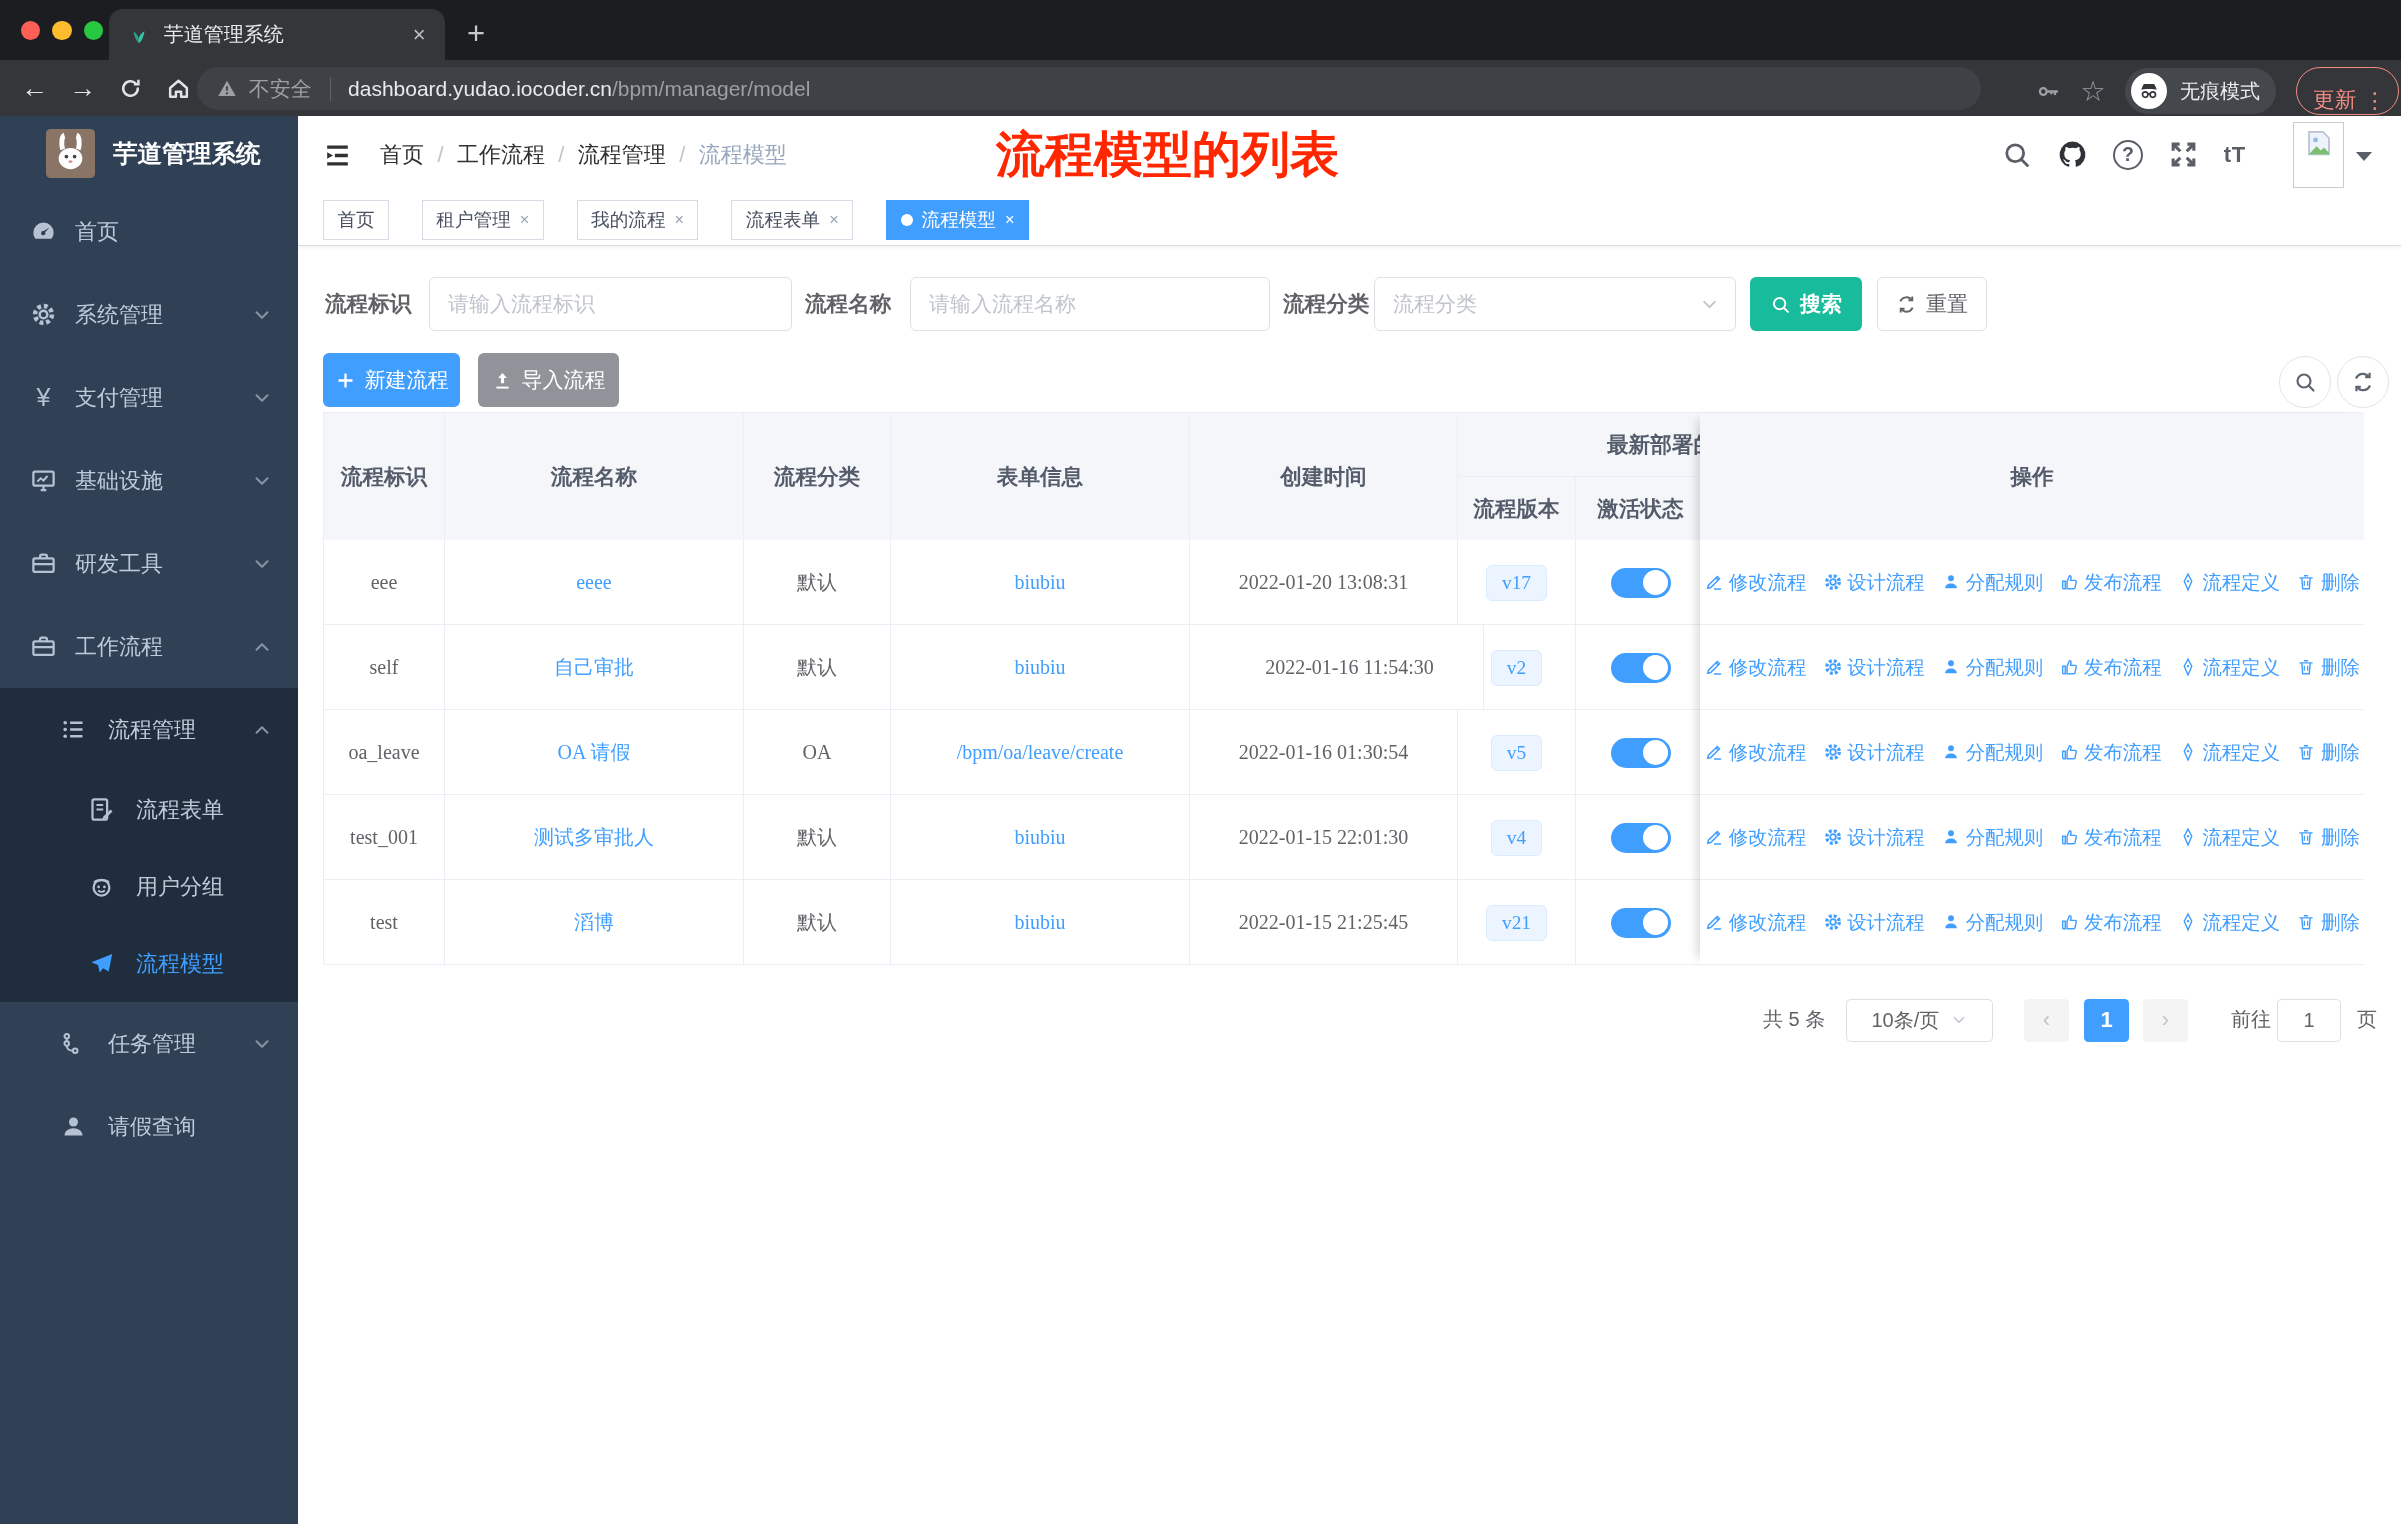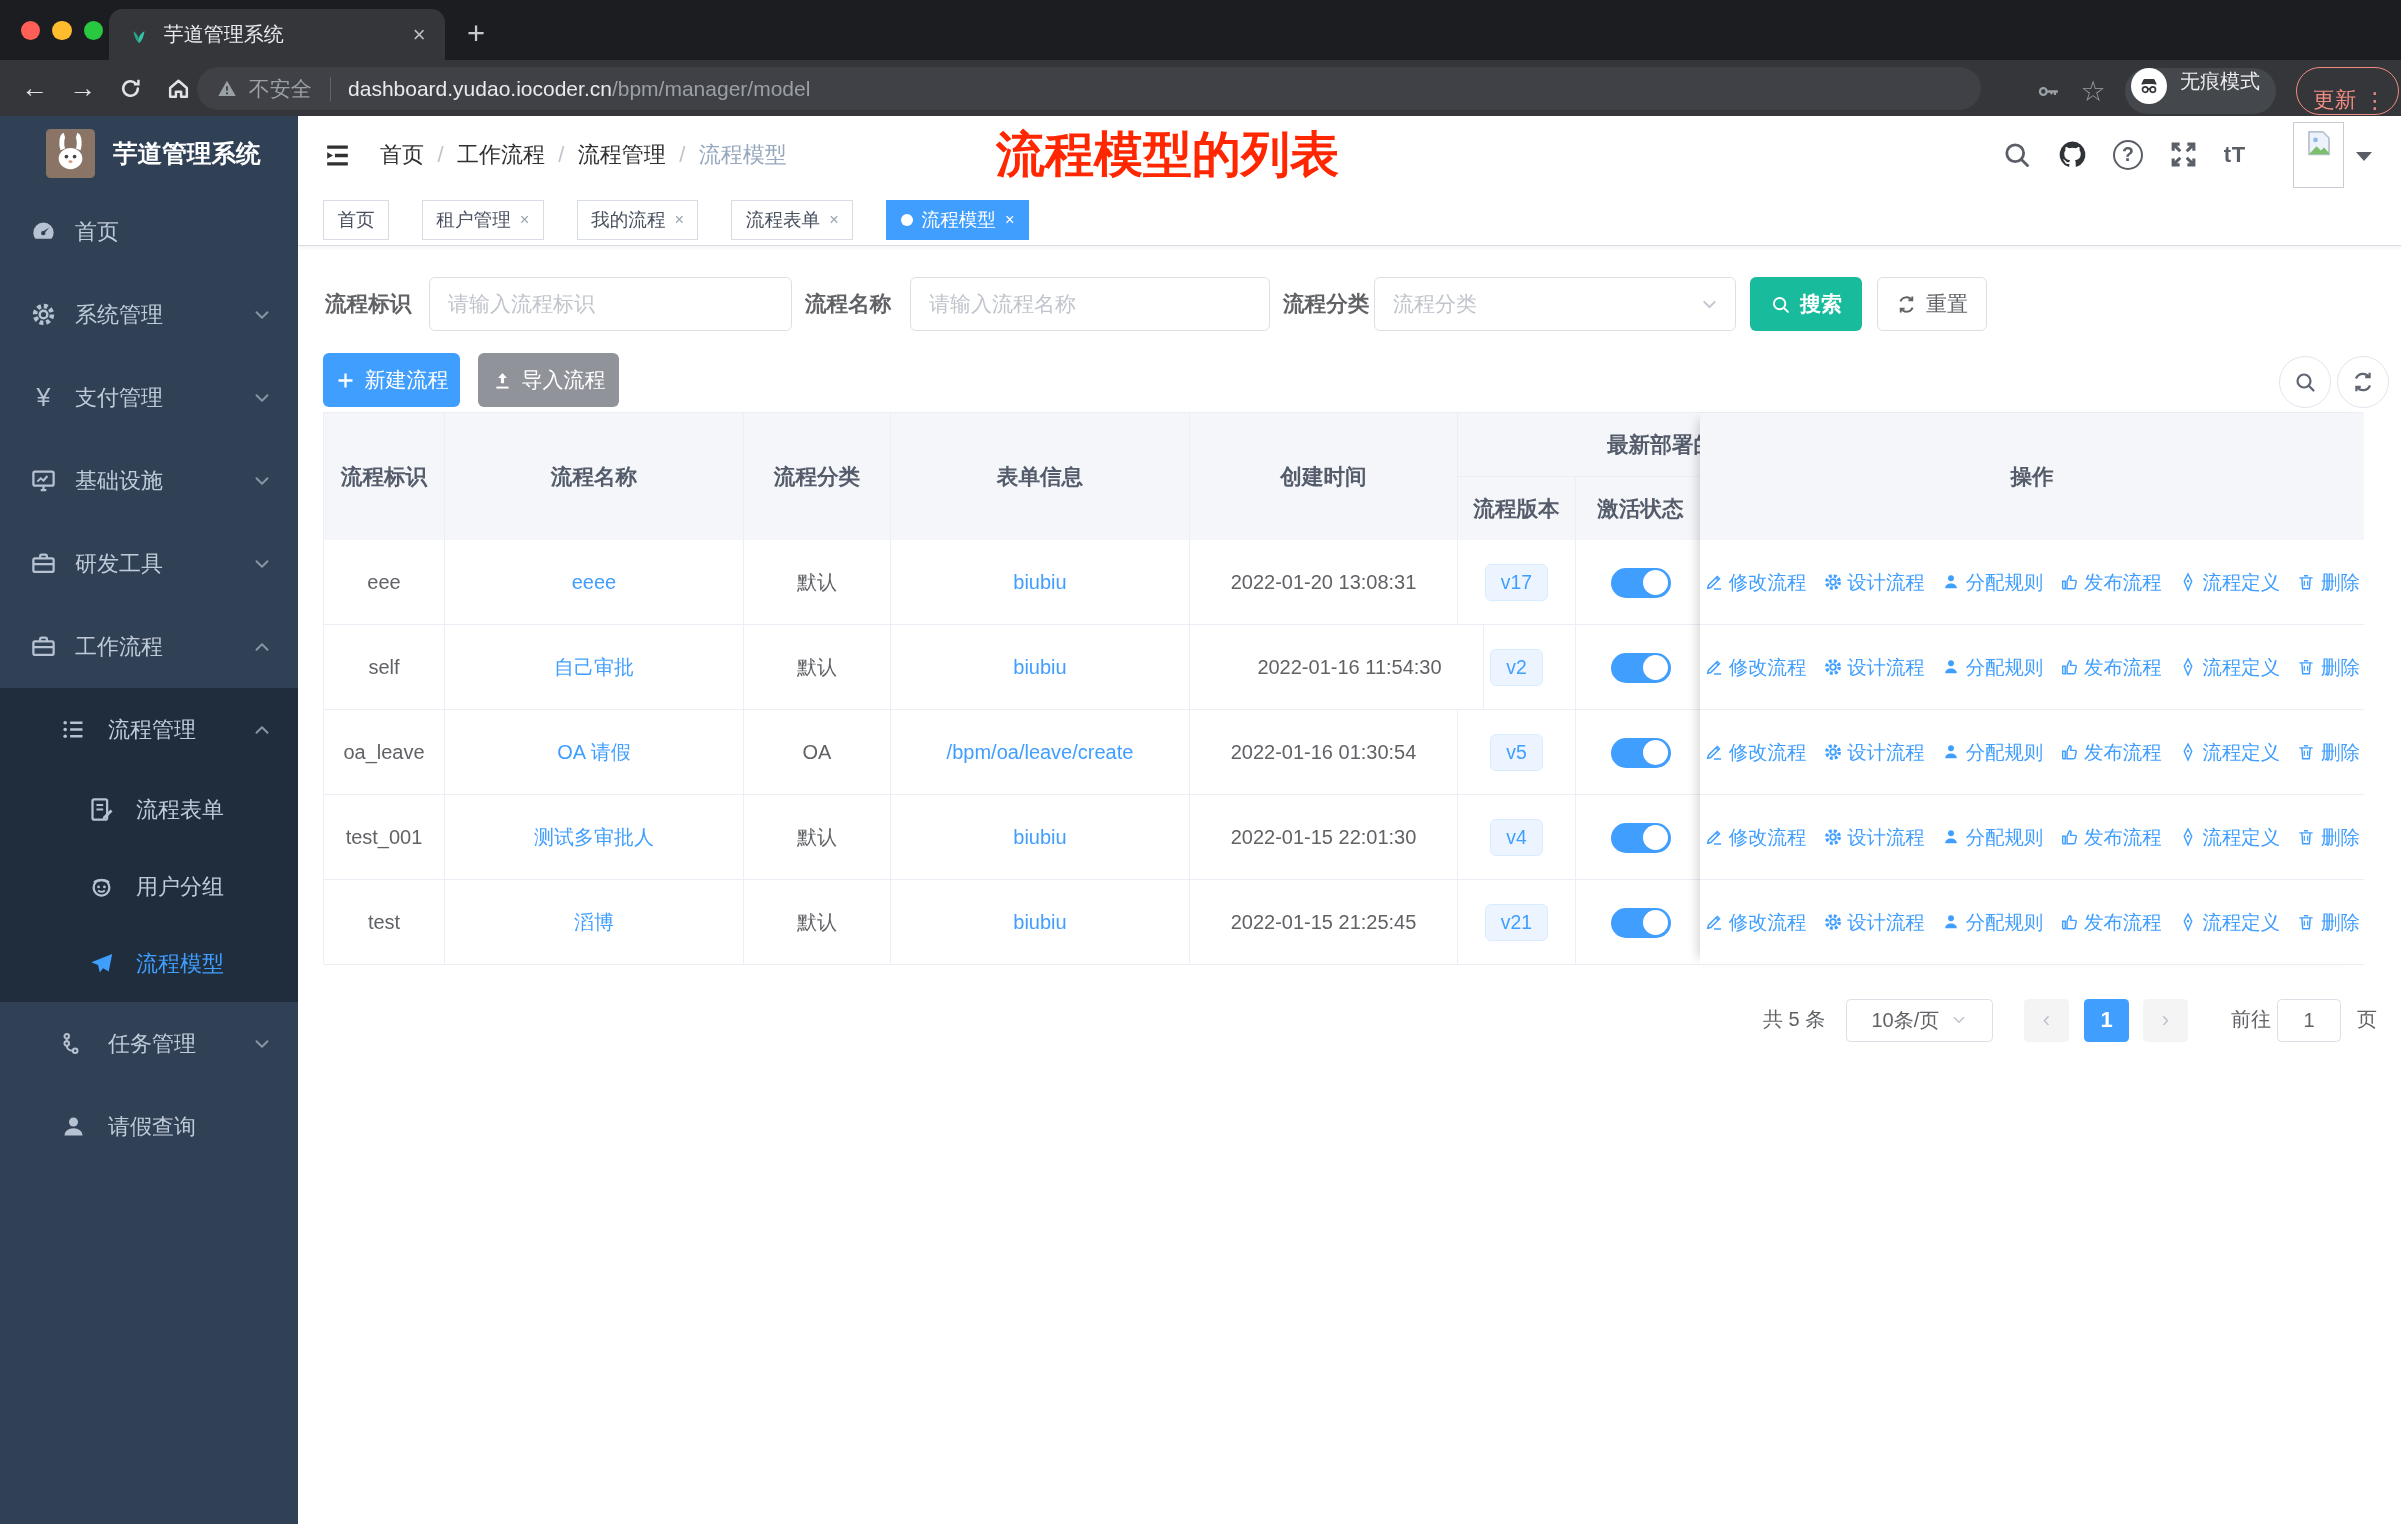--- a/index.html
+++ b/index.html
@@ -22,21 +22,21 @@
   .toolbar { position:absolute; left:0; top:60px; width:2401px; height:57px; background:#35363a;
              display:flex; align-items:center; color:#dfe2e6; }
   .navbtn { width:48px; text-align:center; font-size:27px; color:#dfe2e6; }
   .navbtn svg { margin:0 auto; }
   .omnibox { position:absolute; left:197px; top:67px; width:1784px; height:43px; background:#3f4146;
              border-radius:21.6px; display:flex; align-items:center; padding:0 19.4px; gap:10.4px;
              font-size:21px; color:#9aa0a6;text-align:center; }
   .omnibox .sep { width:0.7px; height:24px; background:#5f6368; margin:0 7.4px; }
   .omnibox .host { color:#e8eaed; }
   .chrome-right { position:absolute; top:67px; left:2036px; display:flex; align-items:center; gap:19.4px; color:#9aa0a6; }
-  .incog { display:flex; align-items:flex-start; gap:13px; background:#44474c; border-radius:24px;
+  .incog { display:flex; align-items:center; gap:13px; background:#44474c; border-radius:24px;
            height:46px; padding:0 16.4px 0 6px; color:#eceded; font-size:20px; }
   .incog .cir { width:36px; height:36px; border-radius:50%; background:#fff; color:#35363a;
                 display:flex; align-items:center; justify-content:center; }
   .updbtn { display:flex; align-items:flex-end; gap:7.4px; border:1.5px solid #f28b82; color:#f28b82;
             border-radius:24.6px; height:48px; padding:0 12px 0 16.4px; font-size:21.6px; }
   .updbtn .dots { font-size:22px; letter-spacing:0; }
 
   
   .sidebar { position:absolute; left:0; top:116px; width:298px; height:1408px; background:#304156; }
   .logo { height:74px; display:flex; align-items:center; padding-left:46px; gap:18px; }
@@ -102,21 +102,21 @@
   .thead { position:absolute; left:0; top:0; width:1382px; height:127px; background:#f4f6f9; }
   .hc { position:absolute; display:flex; align-items:center; justify-content:center;
         border-right:0.7px solid #ebeef5; font-size:21.6px; font-weight:600; color:#545c6b; }
   .hc.span2 { top:0; height:127px; }
   .hgrp { position:absolute; left:1134px; top:0; width:248px; height:64px; border-bottom:0.7px solid #ebeef5;
           overflow:hidden; }
   .hgrp span { position:absolute; left:149px; top:0; height:64px; line-height:64px; white-space:nowrap;
                font-size:21.6px; font-weight:600; color:#545c6b; }
   .hsub { top:64px; height:63px; }
   .tbody { position:absolute; left:0; top:127px; width:1382px; }
-  .trow { position:relative; height:85px; border-bottom:0.7px solid #ebeef5; background:#fff; }
+  .trow { position:relative; height:85px; border-bottom:0.7px solid #ebeef5; background:#fff;font-family:Liberation Serif, serif; }
   .td { position:absolute; top:0; height:85px; display:flex; align-items:center; justify-content:center;
         border-right:0.7px solid #ebeef5; padding:0 6px; text-align:center; }
   .link { color:#409eff; cursor:pointer; }
   .vbadge { display:inline-block; padding:6px 15px; background:#ecf5ff; border:0.7px solid #d9ecff;
             border-radius:6px; color:#409eff; font-size:19.4px; }
   .switch { position:relative; width:60px; height:30px; border-radius:15px; background:#409eff; cursor:pointer; }
   .switch .knob { position:absolute; right:2.2px; top:2.2px; width:25px; height:25px; border-radius:50%; background:#fff; }
 
   
   .opcol { position:absolute; left:1376px; top:0; width:664px; height:552px; background:#fff;

